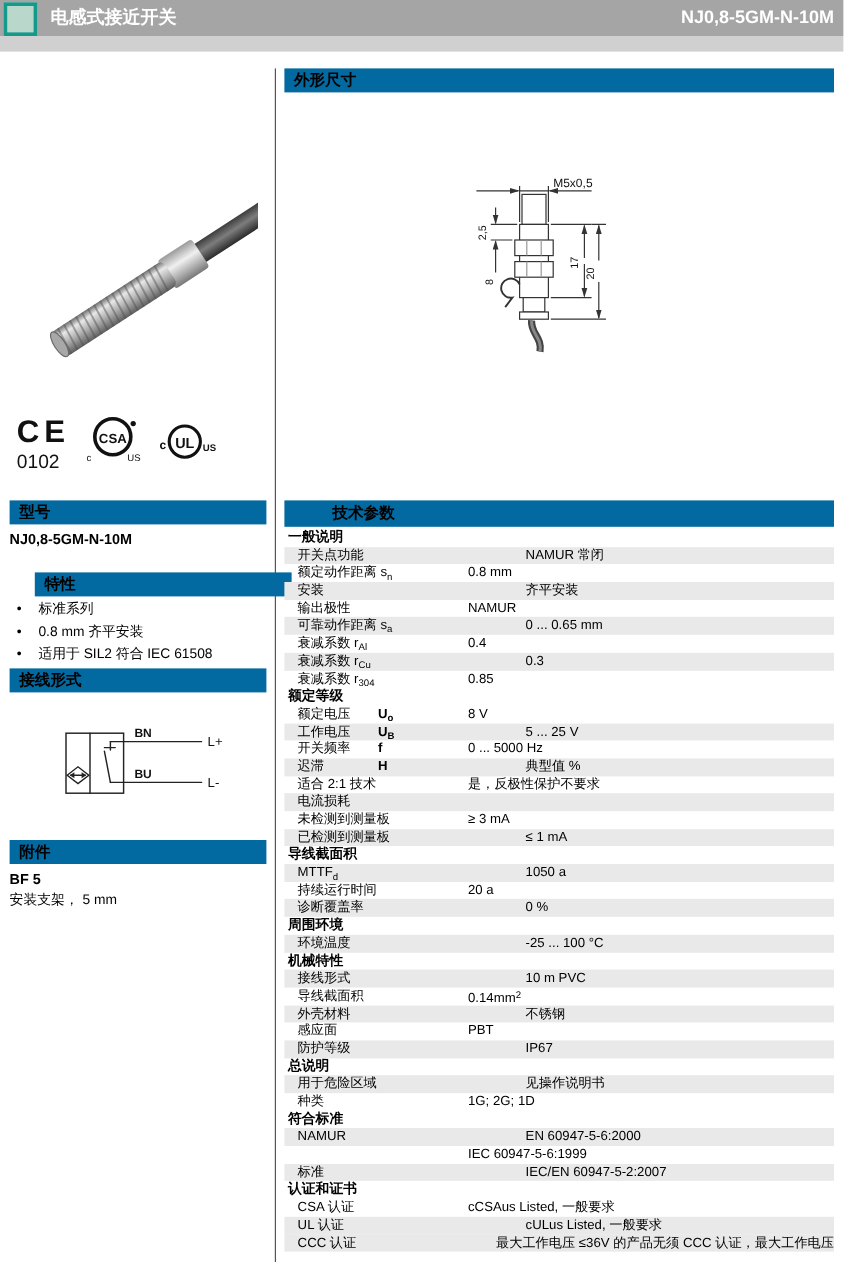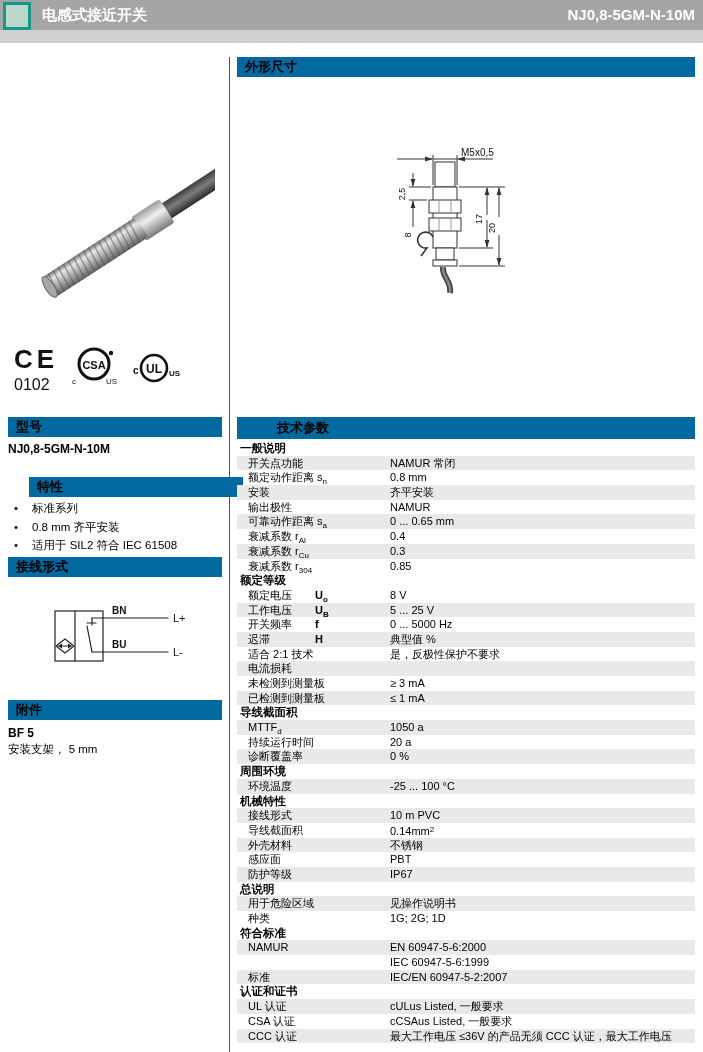--- a/index.html
+++ b/index.html
@@ -24,21 +24,21 @@
   .features{left:8px;top:499px;width:214px;font-size:11.5px;}
   .feat-item{display:flex;line-height:18.5px;}
   .feat-item .dot{width:10px;margin-left:6px;}
   .feat-item .txt{flex:1;margin-left:8px;}
   .acc-name{left:8px;top:726px;font-size:12px;font-weight:bold;}
   .acc-desc{left:8px;top:742px;font-size:11.5px;}
   
   .tech-table{left:237px;top:441px;width:458px;font-size:11px;}
   .t-sec{height:14.7px;line-height:14.7px;font-weight:bold;font-size:11.5px;padding-left:3px;white-space:nowrap;}
   .t-row{height:14.7px;line-height:14.7px;display:flex;padding-left:11px;box-sizing:border-box;}
-  .t-row.g{background:#e9e9e9;}
+  .t-row.g{background:#e9e9e9;gap:48px;}
   .t-lbl{width:142px;position:relative;white-space:nowrap;}
   .t-sym{position:absolute;left:67px;top:0;font-weight:bold;}
   .t-val{flex:1;white-space:nowrap;}
   sub{font-size:8px;vertical-align:-3px;}
   sup{font-size:8px;vertical-align:3px;}
   svg text{font-family:"Liberation Sans",sans-serif;}
 </style>
 </head>
 <body>
 
@@ -345,25 +345,25 @@
     </div>
     <div class="t-row">
       <div class="t-lbl"></div>
       <div class="t-val">IEC 60947-5-6:1999</div>
     </div>
     <div class="t-row g">
       <div class="t-lbl">标准</div>
       <div class="t-val">IEC/EN 60947-5-2:2007</div>
     </div>
     <div class="t-sec">认证和证书</div>
+    <div class="t-row">
+      <div class="t-lbl">CSA 认证</div>
+      <div class="t-val">cCSAus Listed, 一般要求</div>
+    </div>
     <div class="t-row g">
       <div class="t-lbl">UL 认证</div>
       <div class="t-val">cULus Listed, 一般要求</div>
     </div>
-    <div class="t-row">
-      <div class="t-lbl">CSA 认证</div>
-      <div class="t-val">cCSAus Listed, 一般要求</div>
-    </div>
     <div class="t-row g">
       <div class="t-lbl">CCC 认证</div>
       <div class="t-val">最大工作电压 ≤36V 的产品无须 CCC 认证，最大工作电压</div>
     </div>
   </div>
 
 </body></html>

